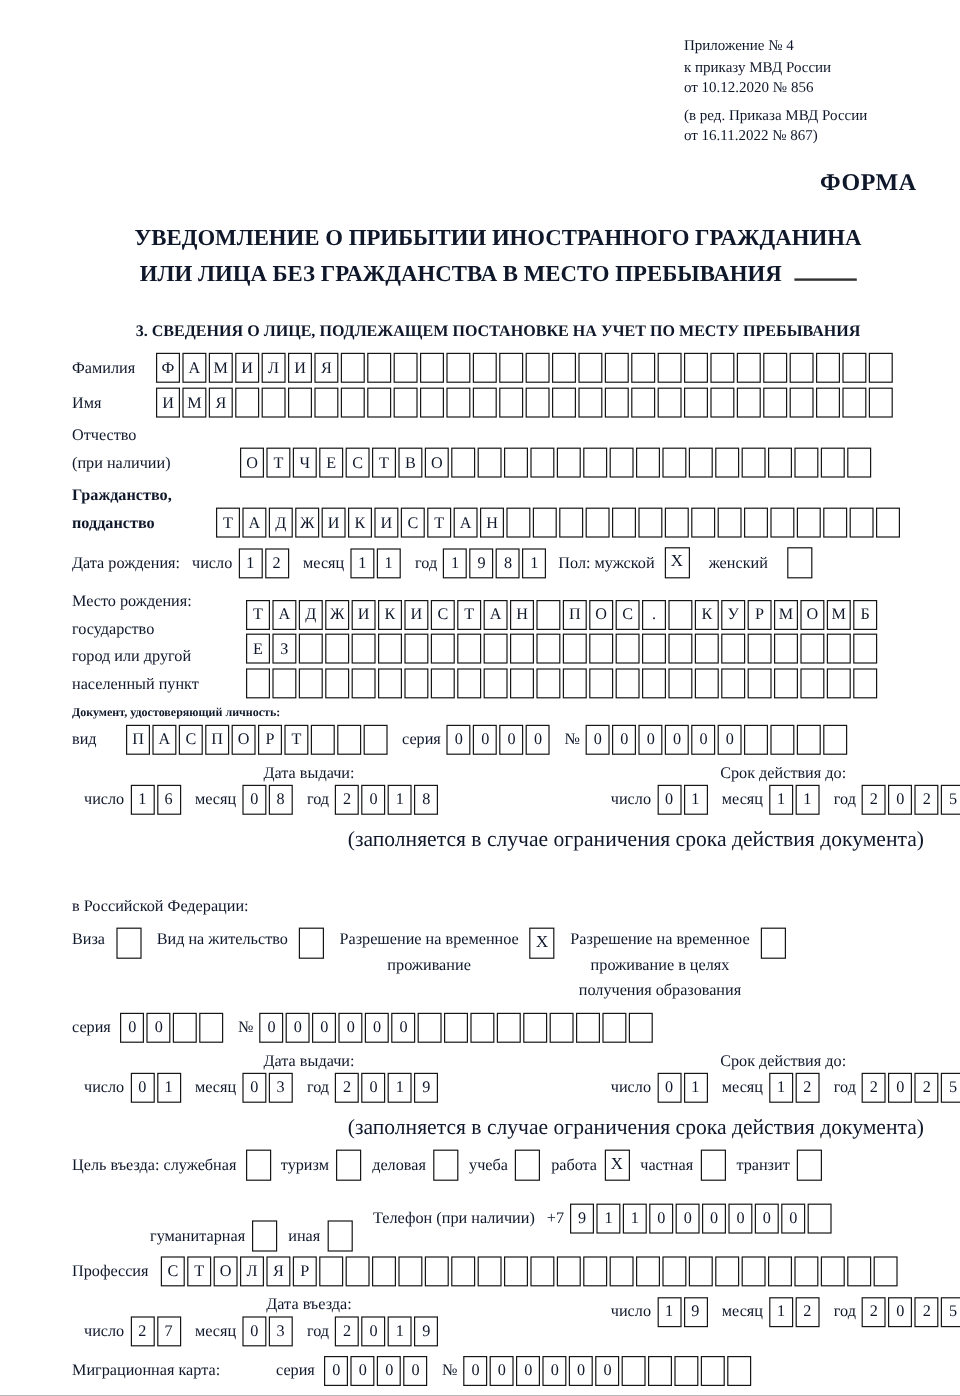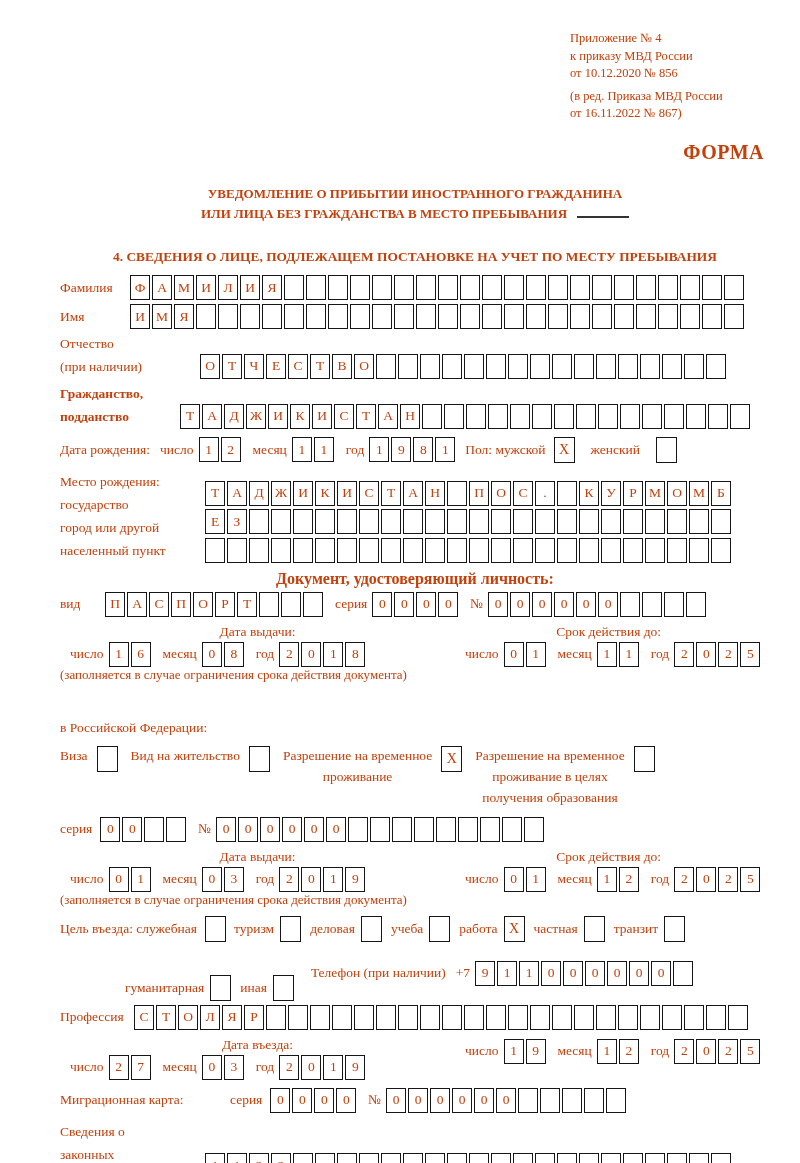--- a/index.html
+++ b/index.html
@@ -1,24 +1,24 @@
 <!DOCTYPE html>
 <html><head>
 <meta charset="utf-8">
 <style>
   html,body{margin:0;padding:0;background:#888;}
   .page{
-    width:800px;height:1163px;background:#ffffff;color:#c2410c;
+    width:800px;height:1163px;background:#ffffff;color:#0f172a;
     font-family:"Liberation Serif","DejaVu Serif",serif;font-size:13.5px;
     box-sizing:border-box;padding:30px 30px 10px 60px;position:relative;overflow:hidden;
   }
   .appendix{margin-left:auto;width:200px;font-size:12.5px;line-height:1.4;}
   .appendix .amend{margin-top:5px;}
   .forma{text-align:right;font-weight:bold;font-size:20px;margin:18px 6px 0 0;letter-spacing:.5px;}
-  .title{text-align:center;font-weight:bold;font-size:13px;margin-top:20px;line-height:1.6;}
+  .title{text-align:center;font-weight:bold;font-size:19px;margin-top:20px;line-height:1.6;}
   .blank{display:inline-block;width:52px;border-bottom:2px solid #333;height:.9em;margin-left:10px;}
   .sec-heading{font-weight:bold;font-size:13.4px;margin-top:24px;text-align:center;white-space:nowrap;}
   .row{display:flex;align-items:center;margin-top:4px;}
   .row-top{display:flex;align-items:flex-end;margin-top:4px;}
   .lbl{flex:none;}
   .w70{width:70px;}.w120{width:120px;font-weight:bold;}.w140{width:140px;}.w145{width:145px;}.w45{width:45px;}
   .cells{display:inline-flex;flex:none;}
   .cell{
     display:inline-flex;flex:none;width:20px;height:25px;margin-right:2px;
     border:1.6px solid #161616;box-sizing:border-box;
@@ -27,27 +27,27 @@
   .checkbox{
     display:inline-flex;flex:none;width:21px;height:26px;border:1.6px solid #161616;
     box-sizing:border-box;align-items:center;justify-content:center;font-size:14px;
   }
   .mini-gap{width:8px;flex:none;}
   .dg{display:inline-flex;align-items:center;}
   .dg-label{margin:0 5px 0 10px;}
   .sub-lines{line-height:1.7;}
   .stack{display:flex;flex-direction:column;}
   .stack .cells{margin-top:3.5px;}
-  .doc-heading{text-align:center;font-weight:bold;font-size:16px;margin-top:7px;}
-  .dates{display:flex;margin-top:7px;}
+  .doc-heading{font-weight:bold;font-size:10px;margin-top:7px;}
+  .dates{display:flex;margin-top:7px;gap:44px;}
   .date-col{display:flex;flex-direction:column;}
   .date-col .dg{margin-top:2px;}
   .dc-left{width:395px;flex:none;}
   .dc-title{text-align:center;}
-  .note{font-size:13px;margin-top:0;}
+  .note{font-size:18px;text-align:right;margin-top:10px;}
   .intro{margin-top:10px;line-height:1.75;}
   .types{display:flex;align-items:flex-start;margin-top:6px;}
   .types .check-item{display:flex;align-items:flex-start;margin-right:13px;}
   .types .check-label{white-space:pre-line;text-align:center;margin-right:9px;line-height:1.55;}
   .purpose .check-item{display:flex;align-items:center;margin-right:9px;}
   .purpose .check-label{margin-right:6px;}
   .indent65{margin-left:65px;}
   .mt8{margin-top:8px;}.mt10{margin-top:10px;}
 </style>
 </head>
@@ -63,21 +63,21 @@
     <div>от 16.11.2022 № 867)</div>
   </div>
 
   <div class="forma">ФОРМА</div>
 
   <div class="title">
     <span>УВЕДОМЛЕНИЕ О ПРИБЫТИИ ИНОСТРАННОГО ГРАЖДАНИНА</span><br>
     <span>ИЛИ ЛИЦА БЕЗ ГРАЖДАНСТВА В МЕСТО ПРЕБЫВАНИЯ</span><span class="blank"></span>
   </div>
 
-  <div class="sec-heading">4. СВЕДЕНИЯ О ЛИЦЕ, ПОДЛЕЖАЩЕМ ПОСТАНОВКЕ НА УЧЕТ ПО МЕСТУ ПРЕБЫВАНИЯ</div>
+  <div class="sec-heading">3. СВЕДЕНИЯ О ЛИЦЕ, ПОДЛЕЖАЩЕМ ПОСТАНОВКЕ НА УЧЕТ ПО МЕСТУ ПРЕБЫВАНИЯ</div>
 
   <div class="row mt10">
     <span class="lbl w70">Фамилия</span>
     <span class="cells">
         <span class="cell">Ф</span>
         <span class="cell">А</span>
         <span class="cell">М</span>
         <span class="cell">И</span>
         <span class="cell">Л</span>
         <span class="cell">И</span>

